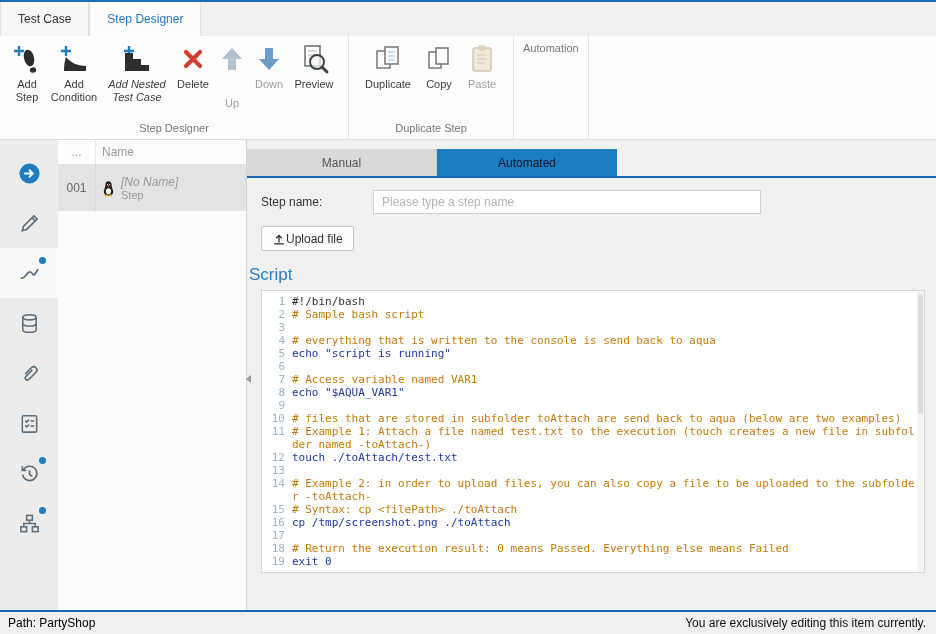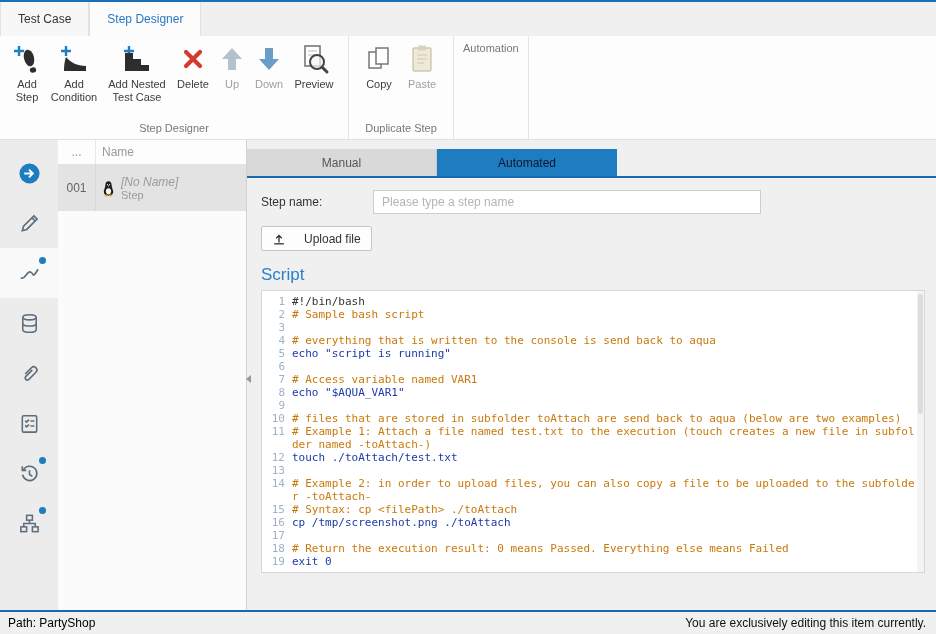--- a/index.html
+++ b/index.html
@@ -48,23 +48,23 @@
 
   
   .content{flex:1;display:flex;flex-direction:column;background:#f0f0f0;min-width:0}
   .ctabs{display:flex;margin-top:9px;border-bottom:2px solid #1a68b0;height:29px}
   .ctab{width:190px;display:flex;align-items:center;justify-content:center;font-size:12px;color:#555;background:#d9d9d9;border-right:1px solid #c9c9c9;cursor:pointer}
   .ctab.active{width:180px;background:#1e7cc0;color:#0f172a;border-right:none}
   .namerow{display:flex;align-items:center;margin:12px 1px 0 14px}
   .nlabel{width:112px;font-size:12px;color:#333}
   .ninput{width:388px;height:24px;border:1px solid #cfcfcf;background:#fff;font-size:12px;padding:0 8px;color:#333;font-family:inherit;outline:none}
   .ninput::placeholder{color:#b4b4b4}
-  .upload{display:inline-flex;align-items:center;gap:18px;margin:12px 0 0 14px;height:25px;padding:0 10px;background:#fdfdfd;border:1px solid #c6c6c6;border-radius:2px;font-size:12px;color:#333;font-family:inherit;cursor:pointer;width:max-content}
+  .upload{display:inline-flex;align-items:center;gap:0;margin:12px 0 0 14px;height:25px;padding:0 10px;background:#fdfdfd;border:1px solid #c6c6c6;border-radius:2px;font-size:12px;color:#333;font-family:inherit;cursor:pointer;width:max-content}
   .uicon svg{width:14px;height:14px;display:block}
-  .sheading{margin:14px 0 5px 14px;font-size:17px;color:#2980c9}
+  .sheading{margin:14px 0 5px 2px;font-size:17px;color:#2980c9}
 
   .editor{margin:0 11px 0 14px;height:283px;background:#fff;border:1px solid #d6d6d6;overflow:hidden;position:relative;font-family:"DejaVu Sans Mono","Liberation Mono",monospace;font-size:11px;line-height:13px}
   .codewrap{padding-top:4px}
   .cl{display:flex}
   .ln{width:30px;flex:none;text-align:right;padding-right:7px;color:#9db3c7}
   .ct{width:625px;flex:none;white-space:pre-wrap;word-break:break-all}
   .ct.comment{color:#c9790b}
   .ct.code{color:#1c3aa9}
   .ct.plain{color:#333}
   .vtrack{position:absolute;right:0;top:0;width:7px;height:100%;background:#f4f4f4}
@@ -100,38 +100,38 @@
           </div>
           <div class="rbtn" style="width: 58px;">
             <div class="ricon">
               <svg viewBox="0 0 32 32">
                 <path d="M3 8h10M8 3v10" stroke="#1d7dbf" stroke-width="2.4" fill="none"></path>
                 <path d="M6 28h22v-5c-9 0-16-4-20-9-1.5 4-2 9-2 14z" fill="#2d2d2d"></path>
               </svg>
             </div>
             <div class="rlabel">Add Condition</div>
           </div>
-          <div class="rbtn" style="width: 68px;">
+          <div class="rbtn" style="width: 68px; font-style: italic;">
             <div class="ricon">
               <svg viewBox="0 0 32 32">
                 <path d="M3 8h10M8 3v10" stroke="#1d7dbf" stroke-width="2.4" fill="none"></path>
                 <path d="M4 28h24v-6h-8v-6h-8v-6H4z" fill="#2d2d2d"></path>
               </svg>
             </div>
             <div class="rlabel">Add Nested Test Case</div>
           </div>
           <div class="rbtn" style="width: 44px;">
             <div class="ricon">
               <svg viewBox="0 0 32 32">
                 <path d="M9 9l14 14M23 9L9 23" stroke="#d23b2e" stroke-width="4.2" stroke-linecap="round"></path>
               </svg>
             </div>
             <div class="rlabel">Delete</div>
           </div>
-          <div class="rbtn disabled" style="width: 34px;">
+          <div class="rbtn disabled" style="width: 34px; gap: 19px;">
             <div class="ricon">
               <svg viewBox="0 0 32 32">
                 <path d="M16 5l10 11h-6v11h-8V16H6z" fill="#b3c1cc"></path>
               </svg>
             </div>
             <div class="rlabel">Up</div>
           </div>
           <div class="rbtn disabled" style="width: 40px; align-items: center;">
             <div class="ricon">
               <svg viewBox="0 0 32 32">
@@ -149,20 +149,30 @@
                 <path d="M24 24l5 5" stroke="#444" stroke-width="3" stroke-linecap="round"></path>
               </svg>
             </div>
             <div class="rlabel">Preview</div>
           </div>
         </div>
         <div class="rglabel">Step Designer</div>
       </div>
       <div class="rgroup">
         <div class="rrow">
+          <div class="rbtn" style="width: 60px;">
+            <div class="ricon">
+              <svg viewBox="0 0 32 32">
+                <rect x="5" y="8" width="13" height="17" fill="#fff" stroke="#777" stroke-width="1.5"></rect>
+                <rect x="13" y="4" width="13" height="17" fill="#fff" stroke="#777" stroke-width="1.5"></rect>
+                <path d="M16 9h7M16 13h7M16 17h7" stroke="#9bbdd6" stroke-width="1.2"></path>
+              </svg>
+            </div>
+            <div class="rlabel">Duplicate</div>
+          </div>
           <div class="rbtn" style="width: 42px;">
             <div class="ricon">
               <svg viewBox="0 0 32 32">
                 <rect x="6" y="9" width="12" height="16" fill="#fff" stroke="#777" stroke-width="1.5"></rect>
                 <rect x="13" y="5" width="12" height="16" fill="#fff" stroke="#777" stroke-width="1.5"></rect>
               </svg>
             </div>
             <div class="rlabel">Copy</div>
           </div>
           <div class="rbtn disabled" style="width: 44px;">

